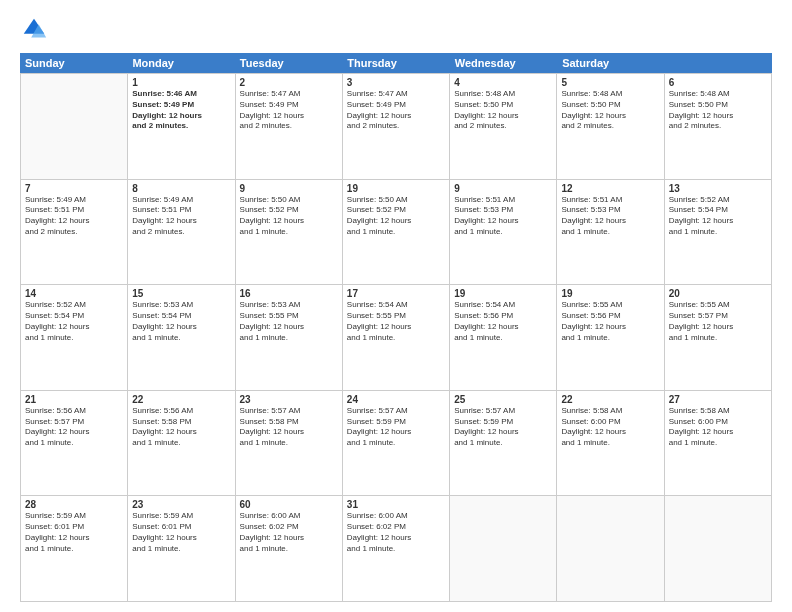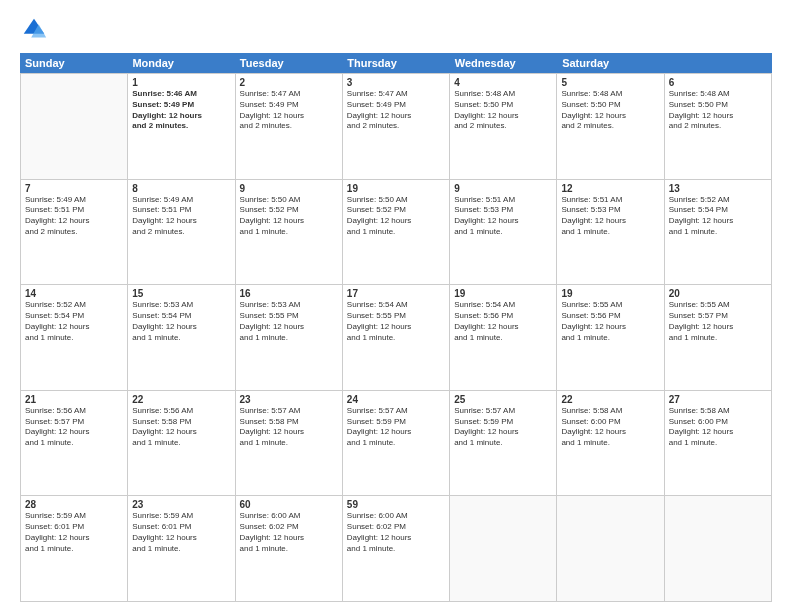--- a/index.html
+++ b/index.html
@@ -353,21 +353,21 @@
 and 1 minute.</div>
           </div>
           <div class="cal-cell">
             <span class="day-num">60</span>
             <div class="cell-text" style="white-space: pre-wrap;">Sunrise: 6:00 AM
 Sunset: 6:02 PM
 Daylight: 12 hours
 and 1 minute.</div>
           </div>
           <div class="cal-cell">
-            <span class="day-num">59</span>
+            <span class="day-num">31</span>
             <div class="cell-text" style="white-space: pre-wrap;">Sunrise: 6:00 AM
 Sunset: 6:02 PM
 Daylight: 12 hours
 and 1 minute.</div>
           </div>
           <div class="cal-cell empty"></div>
           <div class="cal-cell empty"></div>
           <div class="cal-cell empty"></div>
         </div>
       </div>

